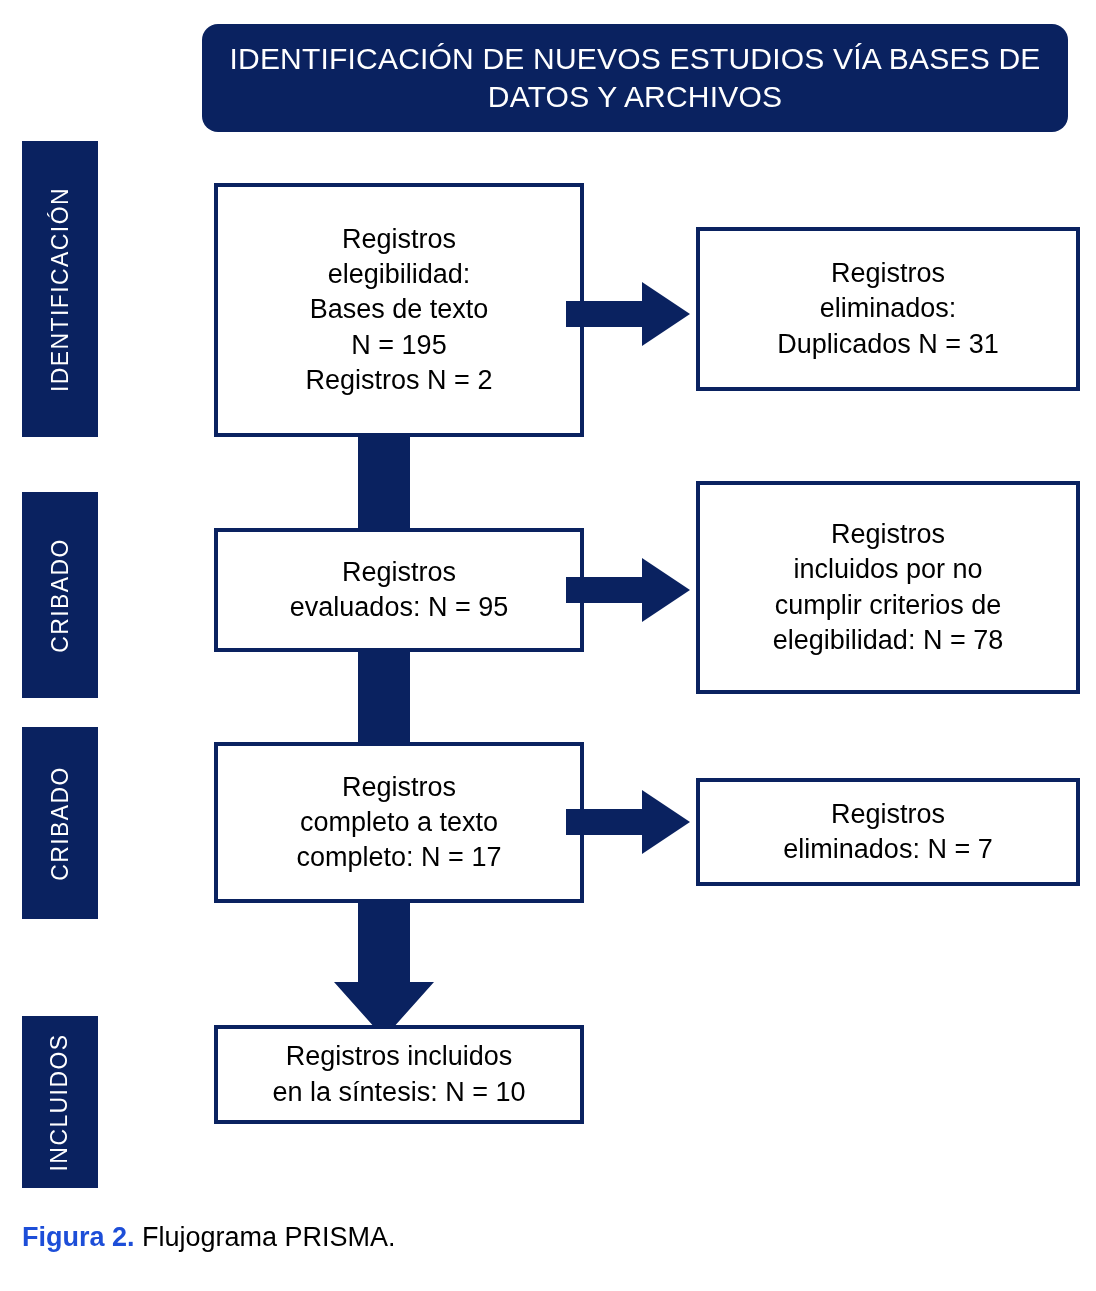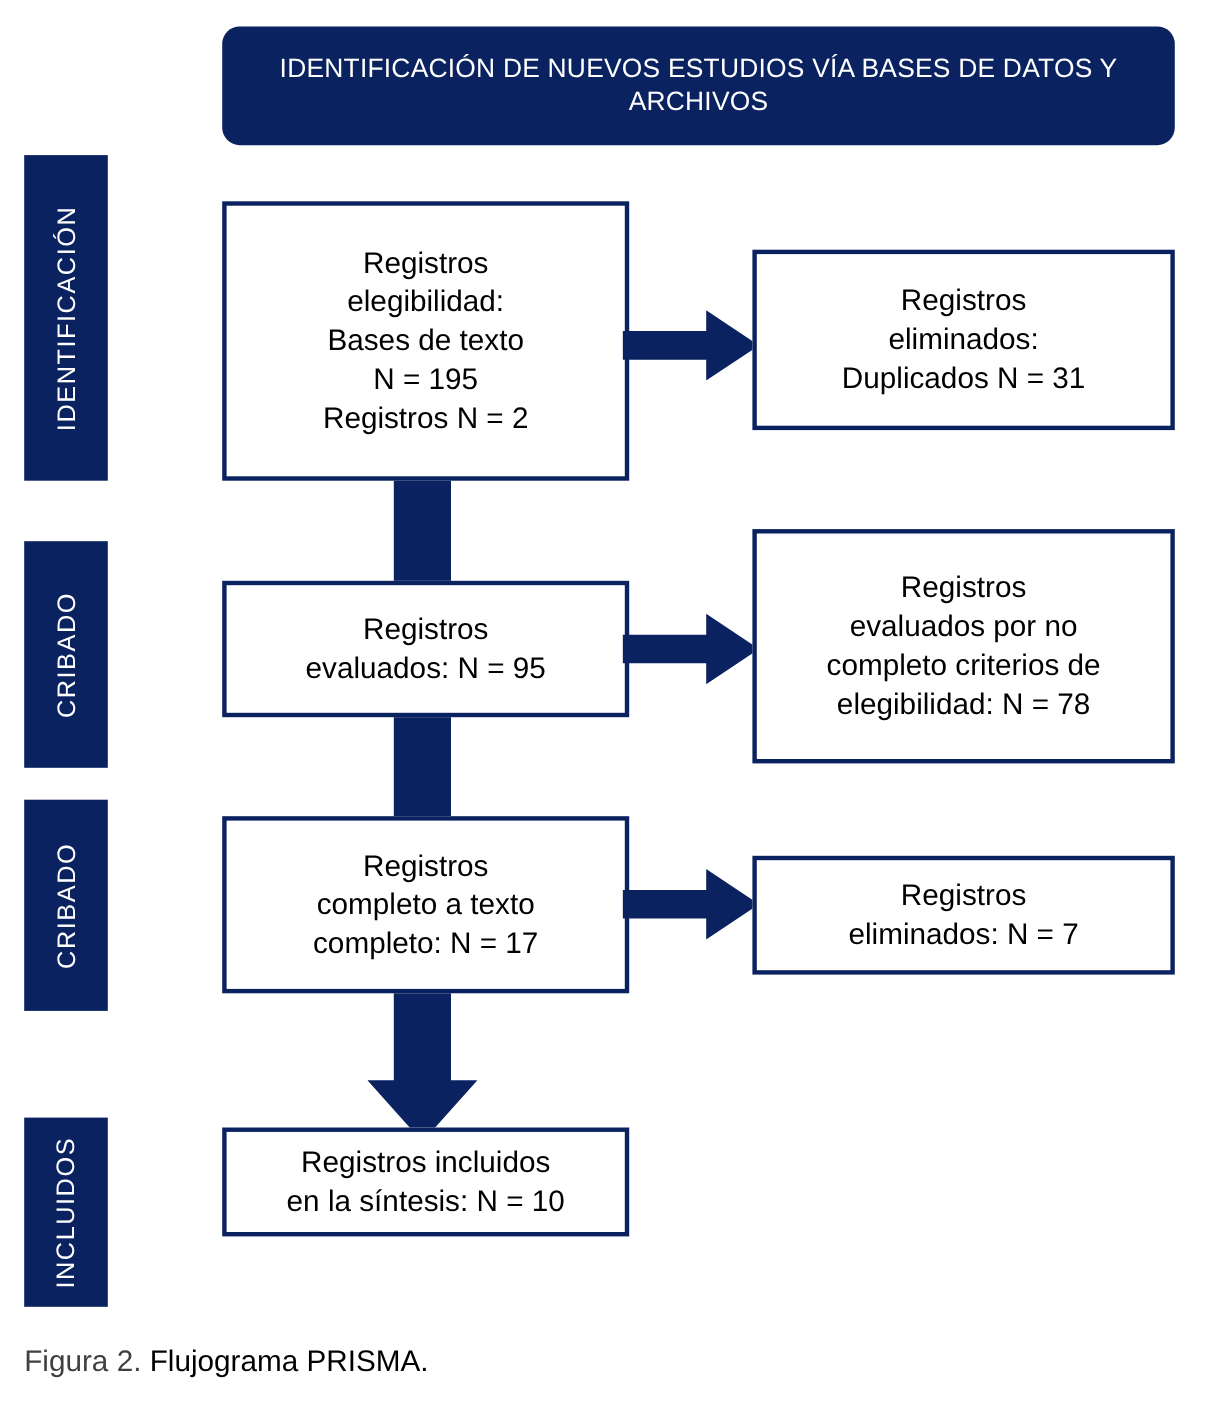--- a/index.html
+++ b/index.html
@@ -30,21 +30,21 @@
     border-radius: 16px;
     color: #ffffff;
     display: flex;
     align-items: center;
     justify-content: center;
     text-align: center;
     box-sizing: border-box;
     padding: 4px 26px;
   }
   .banner-text {
-    font-size: 24px;
+    font-size: 30px;
     line-height: 1.26;
     letter-spacing: 0.2px;
     font-weight: 400;
     color: #ffffff;
   }
 
   
   .stage-bar {
     position: absolute;
     background: #0a2260;
@@ -66,20 +66,21 @@
   .flow-box {
     position: absolute;
     background: #ffffff;
     border: 4px solid #0a2260;
     box-sizing: border-box;
     display: flex;
     align-items: center;
     justify-content: center;
     text-align: center;
     padding: 4px 10px;
+    margin-left: 12px;
   }
   .flow-box .box-text {
     font-size: 27px;
     line-height: 1.30;
     color: #000000;
   }
 
   
   .v-bar {
     position: absolute;
@@ -94,22 +95,22 @@
   
   .caption {
     position: absolute;
     left: 22px;
     top: 1222px;
     font-size: 27px;
     color: #1d1d1b;
     white-space: nowrap;
   }
   .caption .fig-label {
-    color: #404040;
-    font-weight: normal;
+    color: #1d4ed8;
+    font-weight: bold;
   }
   .caption .fig-text { color: #000000; }
 </style>
 </head>
 <body>
 
 <div id="page">
 
   <div class="banner">
     <div class="banner-text">IDENTIFICACIÓN DE NUEVOS ESTUDIOS VÍA BASES DE DATOS Y ARCHIVOS</div>
@@ -167,22 +168,22 @@
     </div>
   </div>
 
   <svg class="arrow-svg" style="left:566px; top:558px;" width="124" height="64" viewBox="0 0 124 64">
     <path d="M 0 19 L 76 19 L 76 0 L 124 32 L 76 64 L 76 45 L 0 45 Z"></path>
   </svg>
 
   <div class="flow-box" style="left:684px; top:481px; width:384px; height:213px;">
     <div class="box-text">
       <div>Registros</div>
-      <div>evaluados por no</div>
-      <div>completo criterios de</div>
+      <div>incluidos por no</div>
+      <div>cumplir criterios de</div>
       <div>elegibilidad: N = 78</div>
     </div>
   </div>
 
   <div class="flow-box" style="left:202px; top:742px; width:370px; height:161px;">
     <div class="box-text">
       <div>Registros</div>
       <div>completo a texto</div>
       <div>completo: N = 17</div>
     </div>

